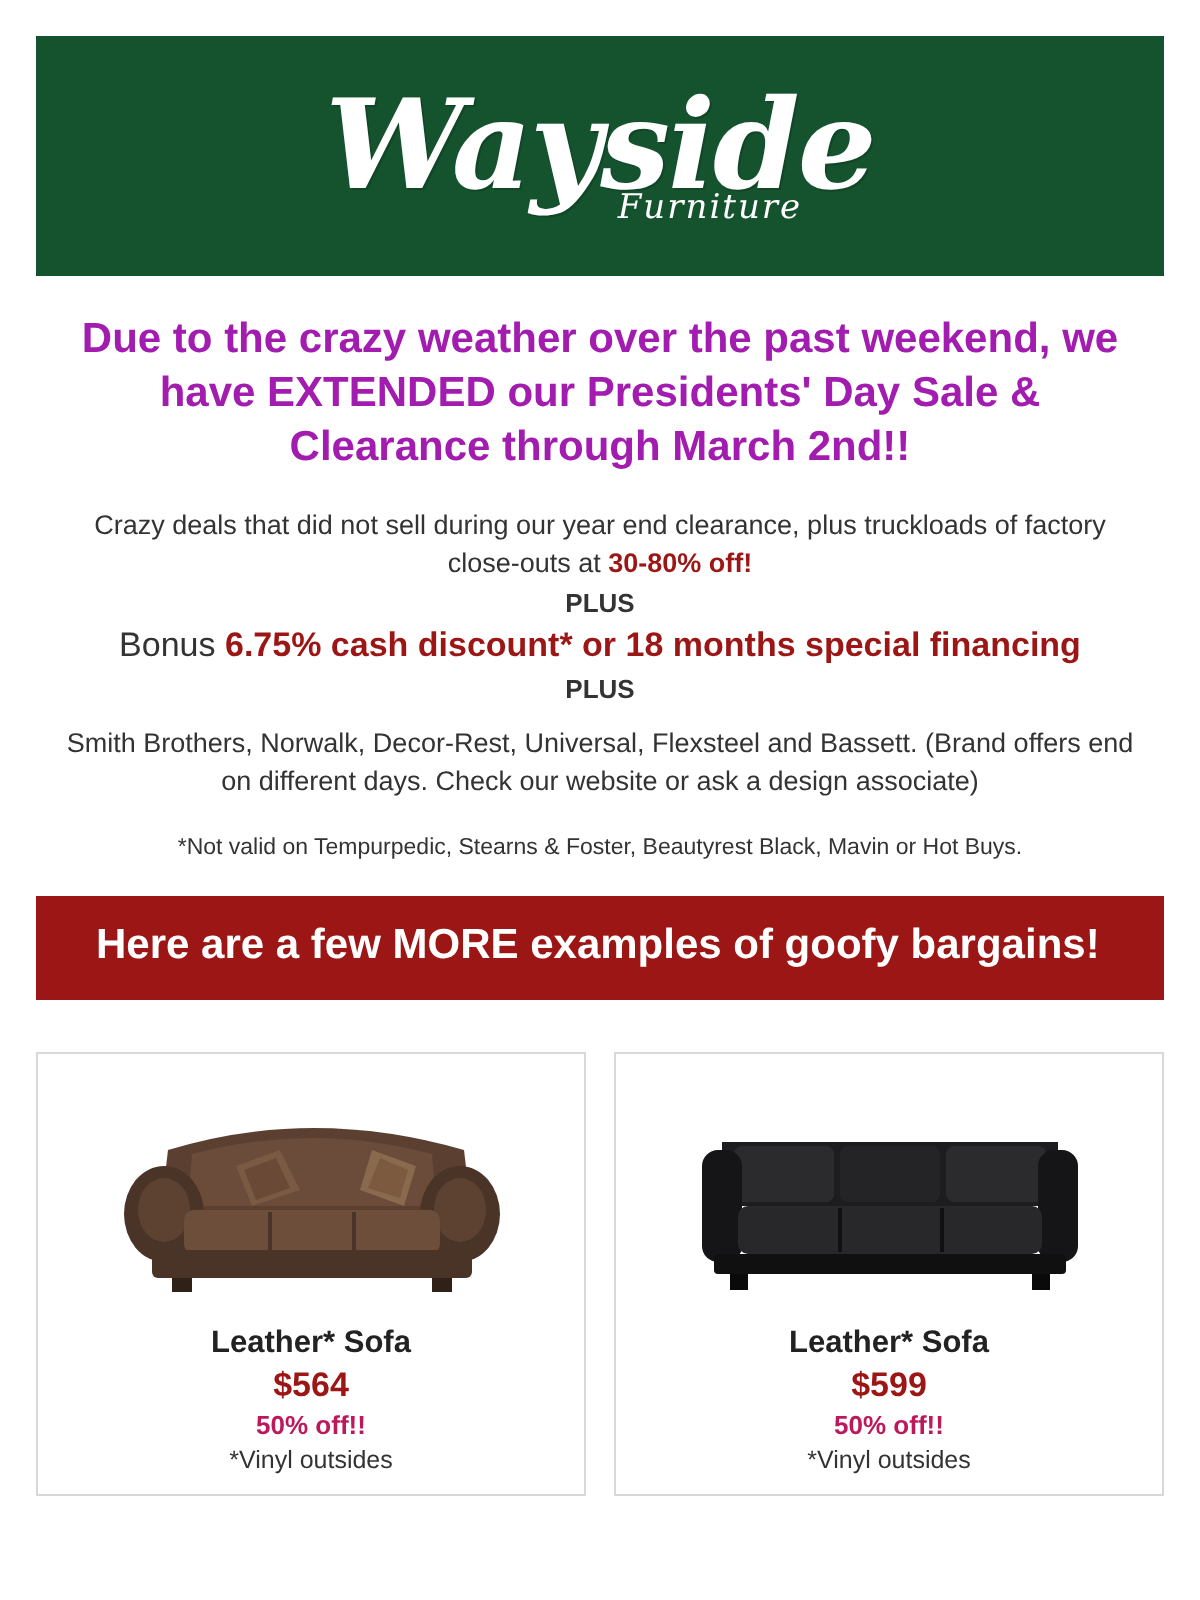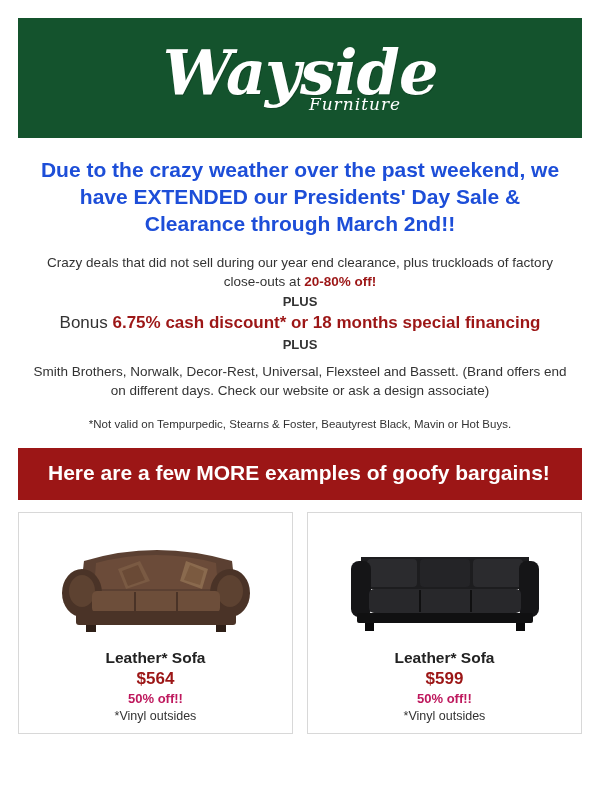--- a/index.html
+++ b/index.html
@@ -54,21 +54,21 @@
     letter-spacing: 1px;
     margin-top: -10px;
     padding-left: 110px;
   }
   
   .body-copy {
     padding: 18px 28px 0 28px;
     text-align: center;
   }
   .headline {
-    color: #1d4ed8;
+    color: #a21caf;
     font-size: 21px;
     font-weight: bold;
     line-height: 27px;
     margin: 0 0 16px 0;
   }
   .para {
     color: #333333;
     font-size: 13.5px;
     line-height: 19px;
     margin: 0;
@@ -122,20 +122,21 @@
     color: #ffffff;
     font-size: 21px;
     font-weight: bold;
     line-height: 26px;
   }
   
   .products {
     display: flex;
     gap: 14px;
     padding: 12px 18px 0 18px;
+    margin-top: 14px;
   }
   .card {
     flex: 1 1 0;
     border: 1px solid #d8d8d8;
     background: #ffffff;
     padding: 14px 10px 10px 10px;
     text-align: center;
   }
   .sofa-stage {
     height: 108px;
@@ -180,21 +181,21 @@
     <div class="logo-wrap">
       <div class="logo-script">Wayside</div>
       <div class="logo-sub">Furniture</div>
     </div>
   </div>
 
   <div class="body-copy">
     <h1 class="headline">Due to the crazy weather over the past weekend, we have EXTENDED our Presidents' Day Sale &amp; Clearance through March 2nd!!</h1>
 
     <p class="para">
-      <span>Crazy deals that did not sell during our year end clearance, plus truckloads of factory close-outs at </span><span class="b-red">20-80% off!</span>
+      <span>Crazy deals that did not sell during our year end clearance, plus truckloads of factory close-outs at </span><span class="b-red">30-80% off!</span>
     </p>
 
 
     <div class="plus">PLUS</div>
 
     <p class="bonus-line">
       <span>Bonus </span><b>6.75% cash discount* or 18 months special financing</b>
     </p>
 
     <div class="plus">PLUS</div>

